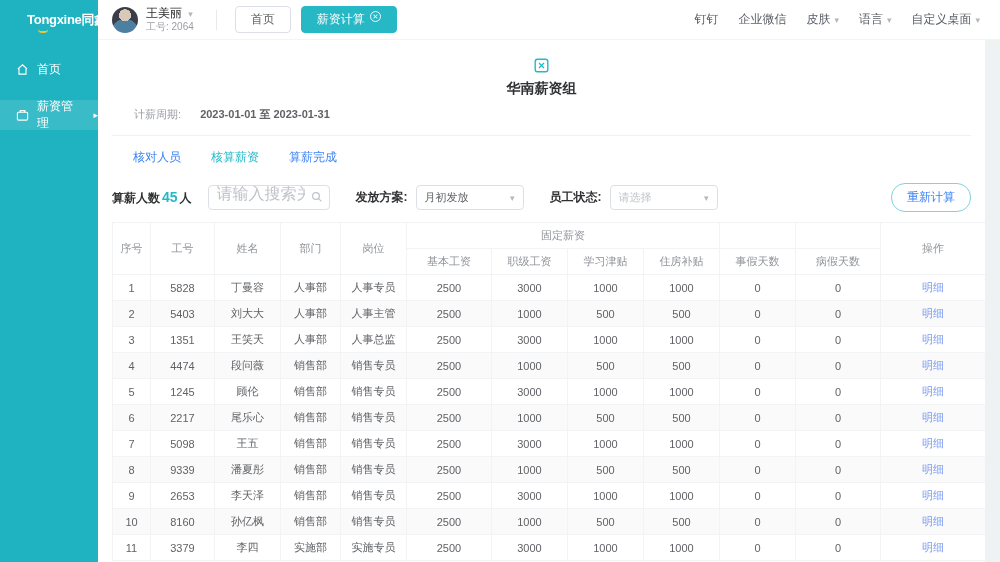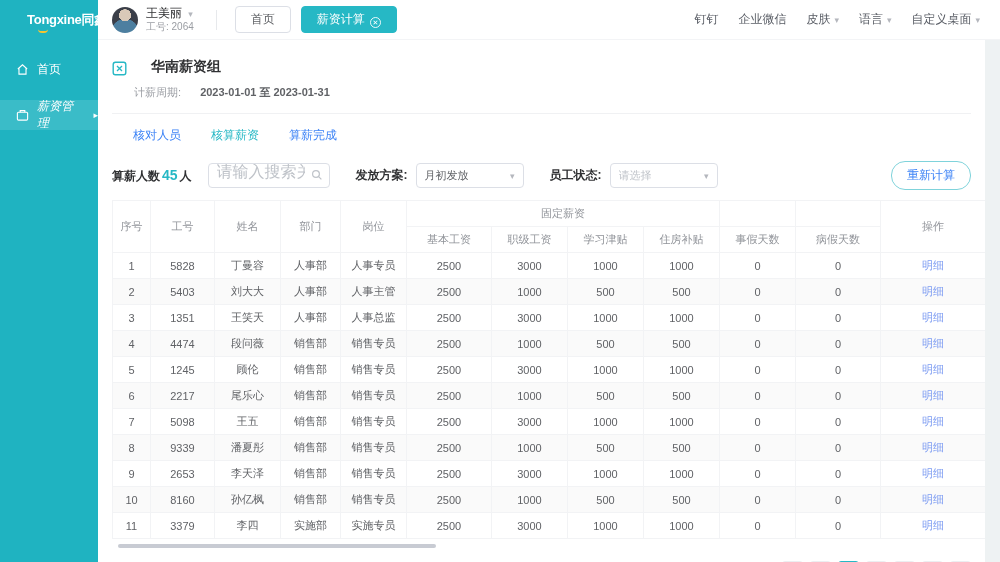--- a/index.html
+++ b/index.html
@@ -10,48 +10,48 @@
   }
   
   .sidebar { position:absolute; left:0; top:0; width:98px; height:562px; background:#1fb3c1; z-index:3; }
   .logo { height:40px; display:flex; align-items:center; justify-content:center; color:#fff;
           font-weight:bold; font-size:13px; letter-spacing:-0.3px; position:relative; white-space:nowrap;padding-left:36px;}
   .logo .smile { position:absolute; left:38px; bottom:7px; width:10px; height:4px;
           border-bottom:2px solid #f5c531; border-radius:0 0 6px 6px; }
   .side-menu { padding-top:14px; }
   .side-item { height:30px; display:flex; align-items:center; gap:8px; padding-left:16px;
           color:#fff; font-size:12px; cursor:pointer; margin-bottom:16px; }
-  .side-item.active { background:rgba(255,255,255,0.12);font-style:italic; }
+  .side-item.active { background:rgba(255,255,255,0.12); }
   .side-item svg { flex:0 0 auto; }
   .side-item .arrow { margin-left:2px; font-size:9px; color:#fff; }
   
   .topbar { position:absolute; left:98px; top:0; right:0; height:40px; background:#fff;
             display:flex; align-items:center; border-bottom:1px solid #f3f4f6; z-index:2; padding:0 20px 0 14px;}
   .avatar { width:26px; height:26px; border-radius:50%;
             background: radial-gradient(circle at 50% 32%, #d9c9b8 0 27%, rgba(0,0,0,0) 28%),
                         radial-gradient(circle at 50% 100%, #4d7fa0 0 48%, rgba(0,0,0,0) 49%), #3a3e48; }
   .user-block { margin-left:8px; line-height:1.2; }
   .user-name { font-size:12px; color:#303133; }
   .user-name .caret { color:#b4b7bd; font-size:9px; margin-left:3px;}
   .user-id { font-size:10px; color:#9a9da3; margin-top:1px; }
   .v-divider { width:1px; height:20px; background:#e7e9ec; margin:0 18px 0 22px; }
   .tab-btn { font-size:12px; padding:4px 15px; border-radius:4px; border:1px solid #dcdfe6;
              background:#fff; color:#606266; cursor:pointer; }
   .tab-btn.active { background:#26b8c5; border-color:#26b8c5; color:#fff; margin-left:10px;
-             display:inline-flex; align-items:flex-end; gap:5px;}
+             display:inline-flex; align-items:flex-start; gap:5px;}
   .tab-close { display:inline-flex; width:11px; height:11px; border:1px solid rgba(255,255,255,.9);
              border-radius:50%; align-items:center; justify-content:center; font-size:7px; line-height:1;}
   .top-menu { margin-left:auto; display:flex; align-items:center; gap:20px; }
   .top-menu-item { font-size:12px; color:#5a5e66; cursor:pointer; white-space:nowrap;}
   .top-menu-item .caret { color:#b4b7bd; font-size:9px; margin-left:4px;}
   
   .content { position:absolute; left:98px; top:40px; width:887px; height:522px; background:#fff;
              padding:18px 14px 0 14px; }
   .right-strip { position:absolute; right:0; top:40px; width:15px; height:522px; background:#eef2f3; }
-  .title-row { display:flex; align-items:flex-end; gap:24px; }
+  .title-row { display:flex; align-items:center; gap:7px;flex-direction:column; }
   .page-title { font-size:14px; font-weight:bold; color:#303133; }
   .period { margin:9px 0 0 22px; font-size:11px; color:#9a9da3; }
   .period b { color:#606266; font-weight:bold; margin-left:16px;}
   .divider { height:1px; background:#f0f1f3; margin-top:13px; }
   .tabs { display:flex; gap:30px; margin:13px 0 0 21px; }
   .tab { font-size:12px; color:#3b82f6; cursor:pointer; padding-bottom:3px; }
   .tab.active { color:#26b8c5; }
   
   .toolbar { display:flex; align-items:center; margin-top:14px; }
   .count { font-size:12px; color:#303133; font-weight:bold; white-space:nowrap;}

